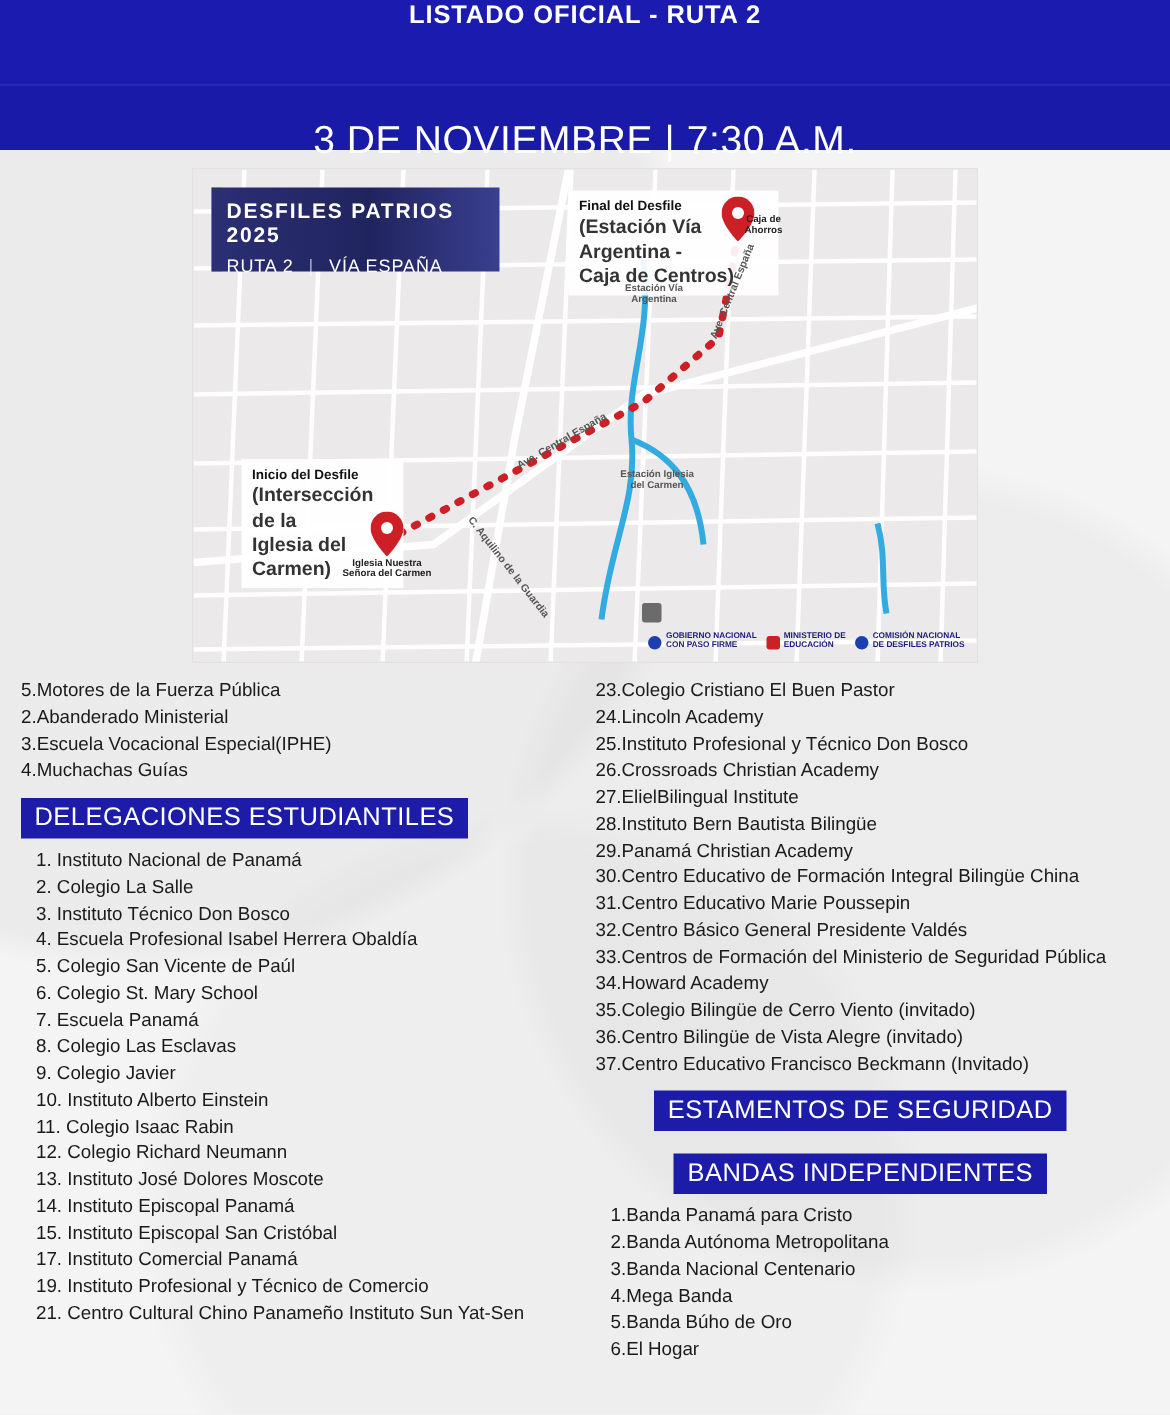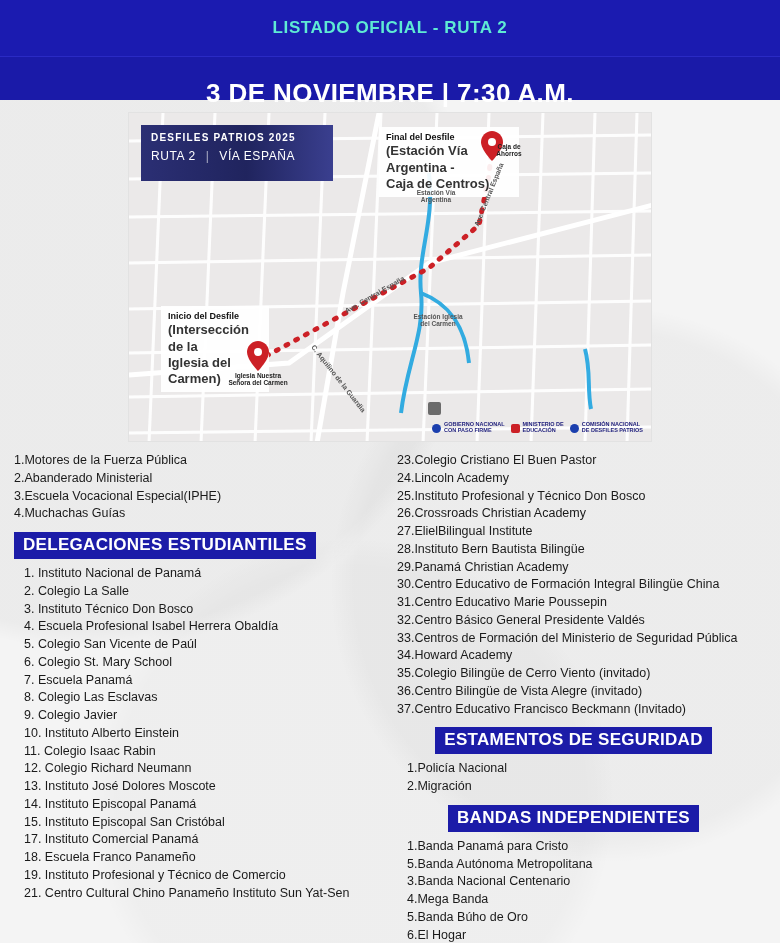--- a/index.html
+++ b/index.html
@@ -18,56 +18,56 @@
       radial-gradient(circle at 12% 28%, rgba(0,0,0,0.035) 0 38%, rgba(0,0,0,0) 40%),
       radial-gradient(circle at 78% 62%, rgba(0,0,0,0.03) 0 30%, rgba(0,0,0,0) 33%),
       radial-gradient(circle at 45% 85%, rgba(0,0,0,0.025) 0 26%, rgba(0,0,0,0) 29%);
     overflow: hidden;
   }
 
   
   .header-top {
     height: 56px;
     background: #1b1bb0;
-    color: #5eead4;
-    display: flex; align-items: center; justify-content: center;
+    color: #ffffff;
+    display: flex; align-items: flex-start; justify-content: center;
     letter-spacing: 0.6px;
   }
   .header-top .t {
     font-size: 17px; font-weight: bold;
   }
   .header-band {
     height: 44px;
     background: #1a1aa8;
     color: #ffffff;
     display: flex; align-items: center; justify-content: center;
     border-top: 1px solid #2a2ac4;
   }
   .header-band .t {
-    font-size: 26px; font-weight: bold; letter-spacing: 0.4px; margin-top: 30px;
+    font-size: 26px; font-weight: normal; letter-spacing: 0.4px; margin-top: 30px;
   }
 
   
   .map-wrap {
     margin: 12px auto 0;
     width: 524px; height: 330px;
     position: relative;
     background: #ececec;
     border: 1px solid #e2e2e2;
     overflow: hidden;
   }
   .map-bg { position: absolute; inset: 0; background: #eceaea; }
   .banner {
     position: absolute; left: 12px; top: 12px;
     width: 192px; height: 56px;
     background: linear-gradient(90deg, #2b2f74 0%, #20245e 55%, #3a3f8f 100%);
     color: #fff;
     padding: 7px 10px;
   }
-  .banner .b1 { font-size: 10px; letter-spacing: 1.2px; font-weight: bold; }
+  .banner .b1 { font-size: 14px; letter-spacing: 1.2px; font-weight: bold; }
   .banner .b2 { margin-top: 6px; font-size: 12px; font-weight: normal; letter-spacing: .6px; }
   .banner .sep { display: inline-block; margin: 0 6px; opacity: .6; }
   .banner-tab {
     position: absolute; left: 0; top: 12px;
     width: 7px; height: 56px; background: #8fd64a;
   }
 
   .callout {
     position: absolute;
     background: rgba(255,255,255,0.92);
@@ -107,21 +107,21 @@
     font-size: 12.5px;
     color: #1a1a1a;
     line-height: 1.42;
     white-space: nowrap;
   }
   .section-title {
     display: inline-block;
     background: #1c1ca8;
     color: #fff;
     font-size: 17px;
-    font-weight: bold;
+    font-weight: normal;
     letter-spacing: 0.3px;
     padding: 3px 9px 4px 9px;
     margin: 9px 16px 6px 0;
   }
   .indent { padding-left: 10px; }
   .right-title-wrap { text-align: center; }
 </style>
 </head>
 <body>
 
@@ -255,21 +255,21 @@
           <span style="display:block">DE DESFILES PATRIOS</span>
         </span>
       </div>
     </div>
   </div>
 
   <div class="columns">
 
     <div class="col">
       <div id="intro-list">
-          <div class="li">1.Motores de la Fuerza Pública</div>
+          <div class="li">5.Motores de la Fuerza Pública</div>
           <div class="li">2.Abanderado Ministerial</div>
           <div class="li">3.Escuela Vocacional Especial(IPHE)</div>
           <div class="li">4.Muchachas Guías</div>
         </div>
       <div class="section-title">DELEGACIONES ESTUDIANTILES</div>
       <div id="delegaciones-list" class="indent">
           <div class="li">1. Instituto Nacional de Panamá</div>
           <div class="li">2. Colegio La Salle</div>
           <div class="li">3. Instituto Técnico Don Bosco</div>
           <div class="li">4. Escuela Profesional Isabel Herrera Obaldía</div>
@@ -278,21 +278,20 @@
           <div class="li">7. Escuela Panamá</div>
           <div class="li">8. Colegio Las Esclavas</div>
           <div class="li">9. Colegio Javier</div>
           <div class="li">10. Instituto Alberto Einstein</div>
           <div class="li">11. Colegio Isaac Rabin</div>
           <div class="li">12. Colegio Richard Neumann</div>
           <div class="li">13. Instituto José Dolores Moscote</div>
           <div class="li">14. Instituto Episcopal Panamá</div>
           <div class="li">15. Instituto Episcopal San Cristóbal</div>
           <div class="li">17. Instituto Comercial Panamá</div>
-          <div class="li">18. Escuela Franco Panameño</div>
           <div class="li">19. Instituto Profesional y Técnico de Comercio</div>
           <div class="li">21. Centro Cultural Chino Panameño Instituto Sun Yat-Sen</div>
         </div>
     </div>
 
     <div class="col">
       <div id="right-list">
           <div class="li">23.Colegio Cristiano El Buen Pastor</div>
           <div class="li">24.Lincoln Academy</div>
           <div class="li">25.Instituto Profesional y Técnico Don Bosco</div>
@@ -305,30 +304,26 @@
           <div class="li">32.Centro Básico General Presidente Valdés</div>
           <div class="li">33.Centros de Formación del Ministerio de Seguridad Pública</div>
           <div class="li">34.Howard Academy</div>
           <div class="li">35.Colegio Bilingüe de Cerro Viento (invitado)</div>
           <div class="li">36.Centro Bilingüe de Vista Alegre (invitado)</div>
           <div class="li">37.Centro Educativo Francisco Beckmann (Invitado)</div>
         </div>
       <div class="right-title-wrap">
         <div class="section-title">ESTAMENTOS DE SEGURIDAD</div>
       </div>
-      <div id="security-list" class="indent">
-          <div class="li">1.Policía Nacional</div>
-          <div class="li">2.Migración</div>
-        </div>
       <div class="right-title-wrap">
         <div class="section-title">BANDAS INDEPENDIENTES</div>
       </div>
       <div id="bands-list" class="indent">
           <div class="li">1.Banda Panamá para Cristo</div>
-          <div class="li">5.Banda Autónoma Metropolitana</div>
+          <div class="li">2.Banda Autónoma Metropolitana</div>
           <div class="li">3.Banda Nacional Centenario</div>
           <div class="li">4.Mega Banda</div>
           <div class="li">5.Banda Búho de Oro</div>
           <div class="li">6.El Hogar</div>
         </div>
     </div>
 
   </div>
 </div>
 

